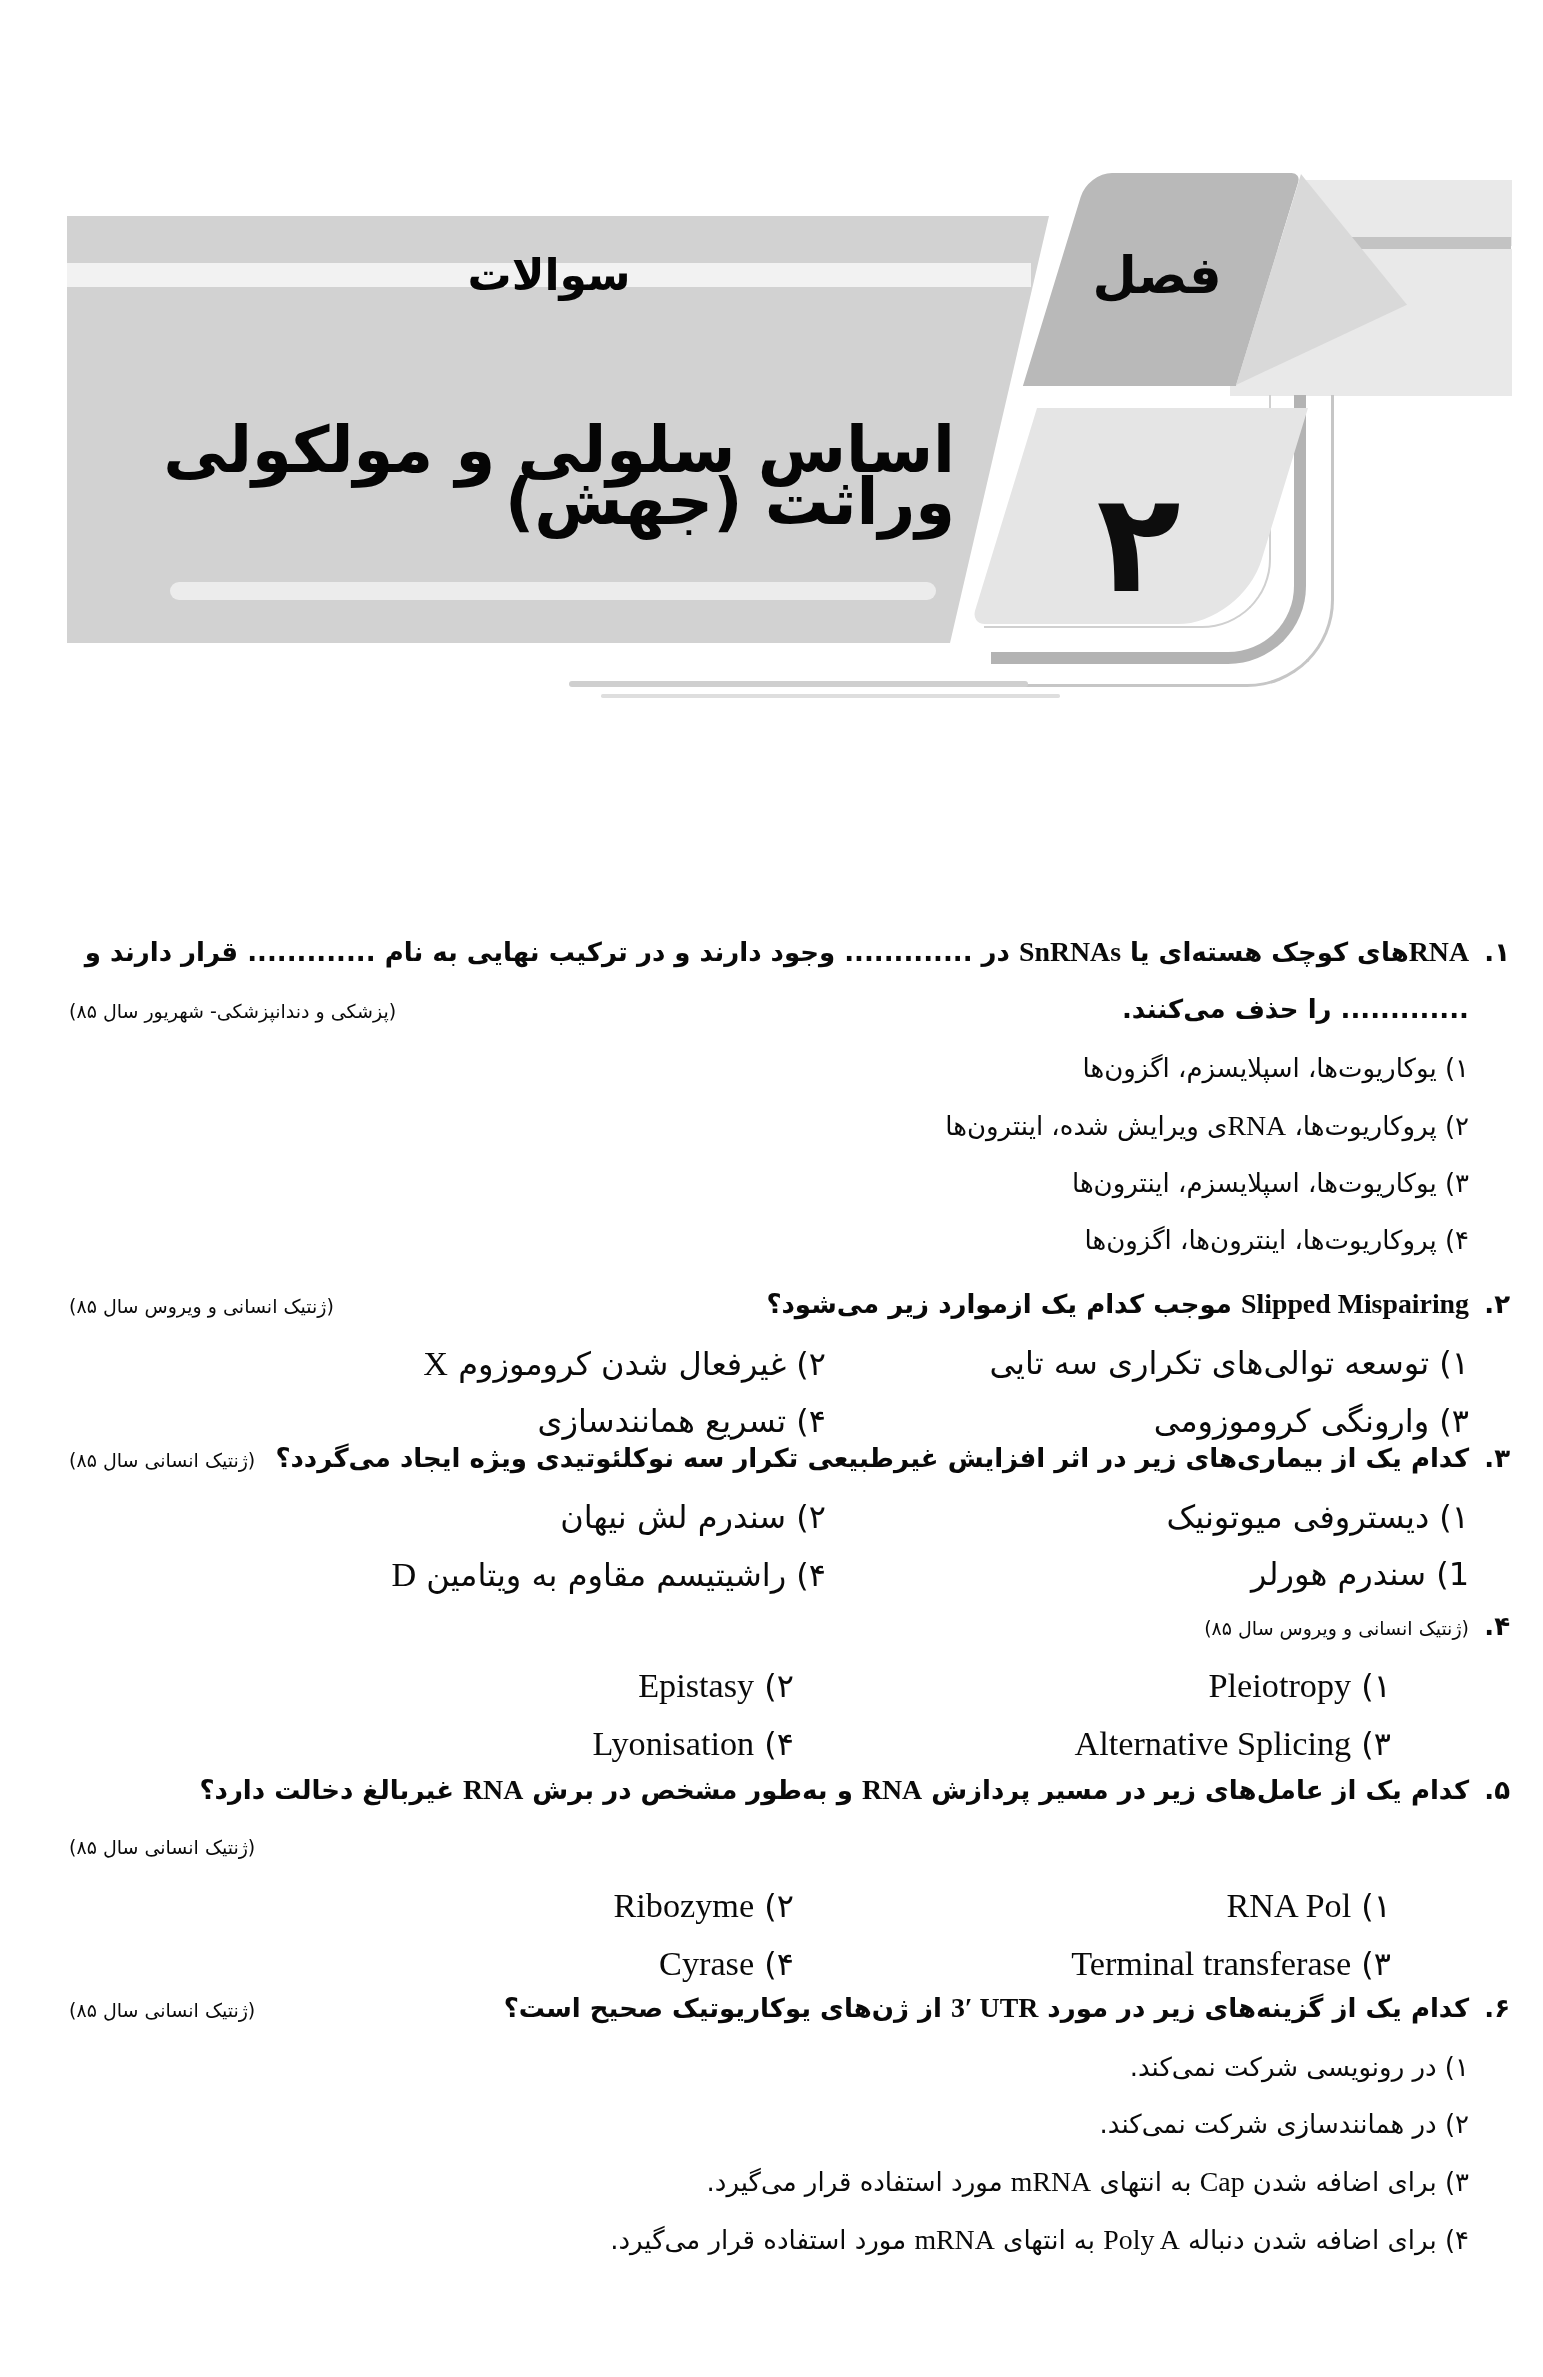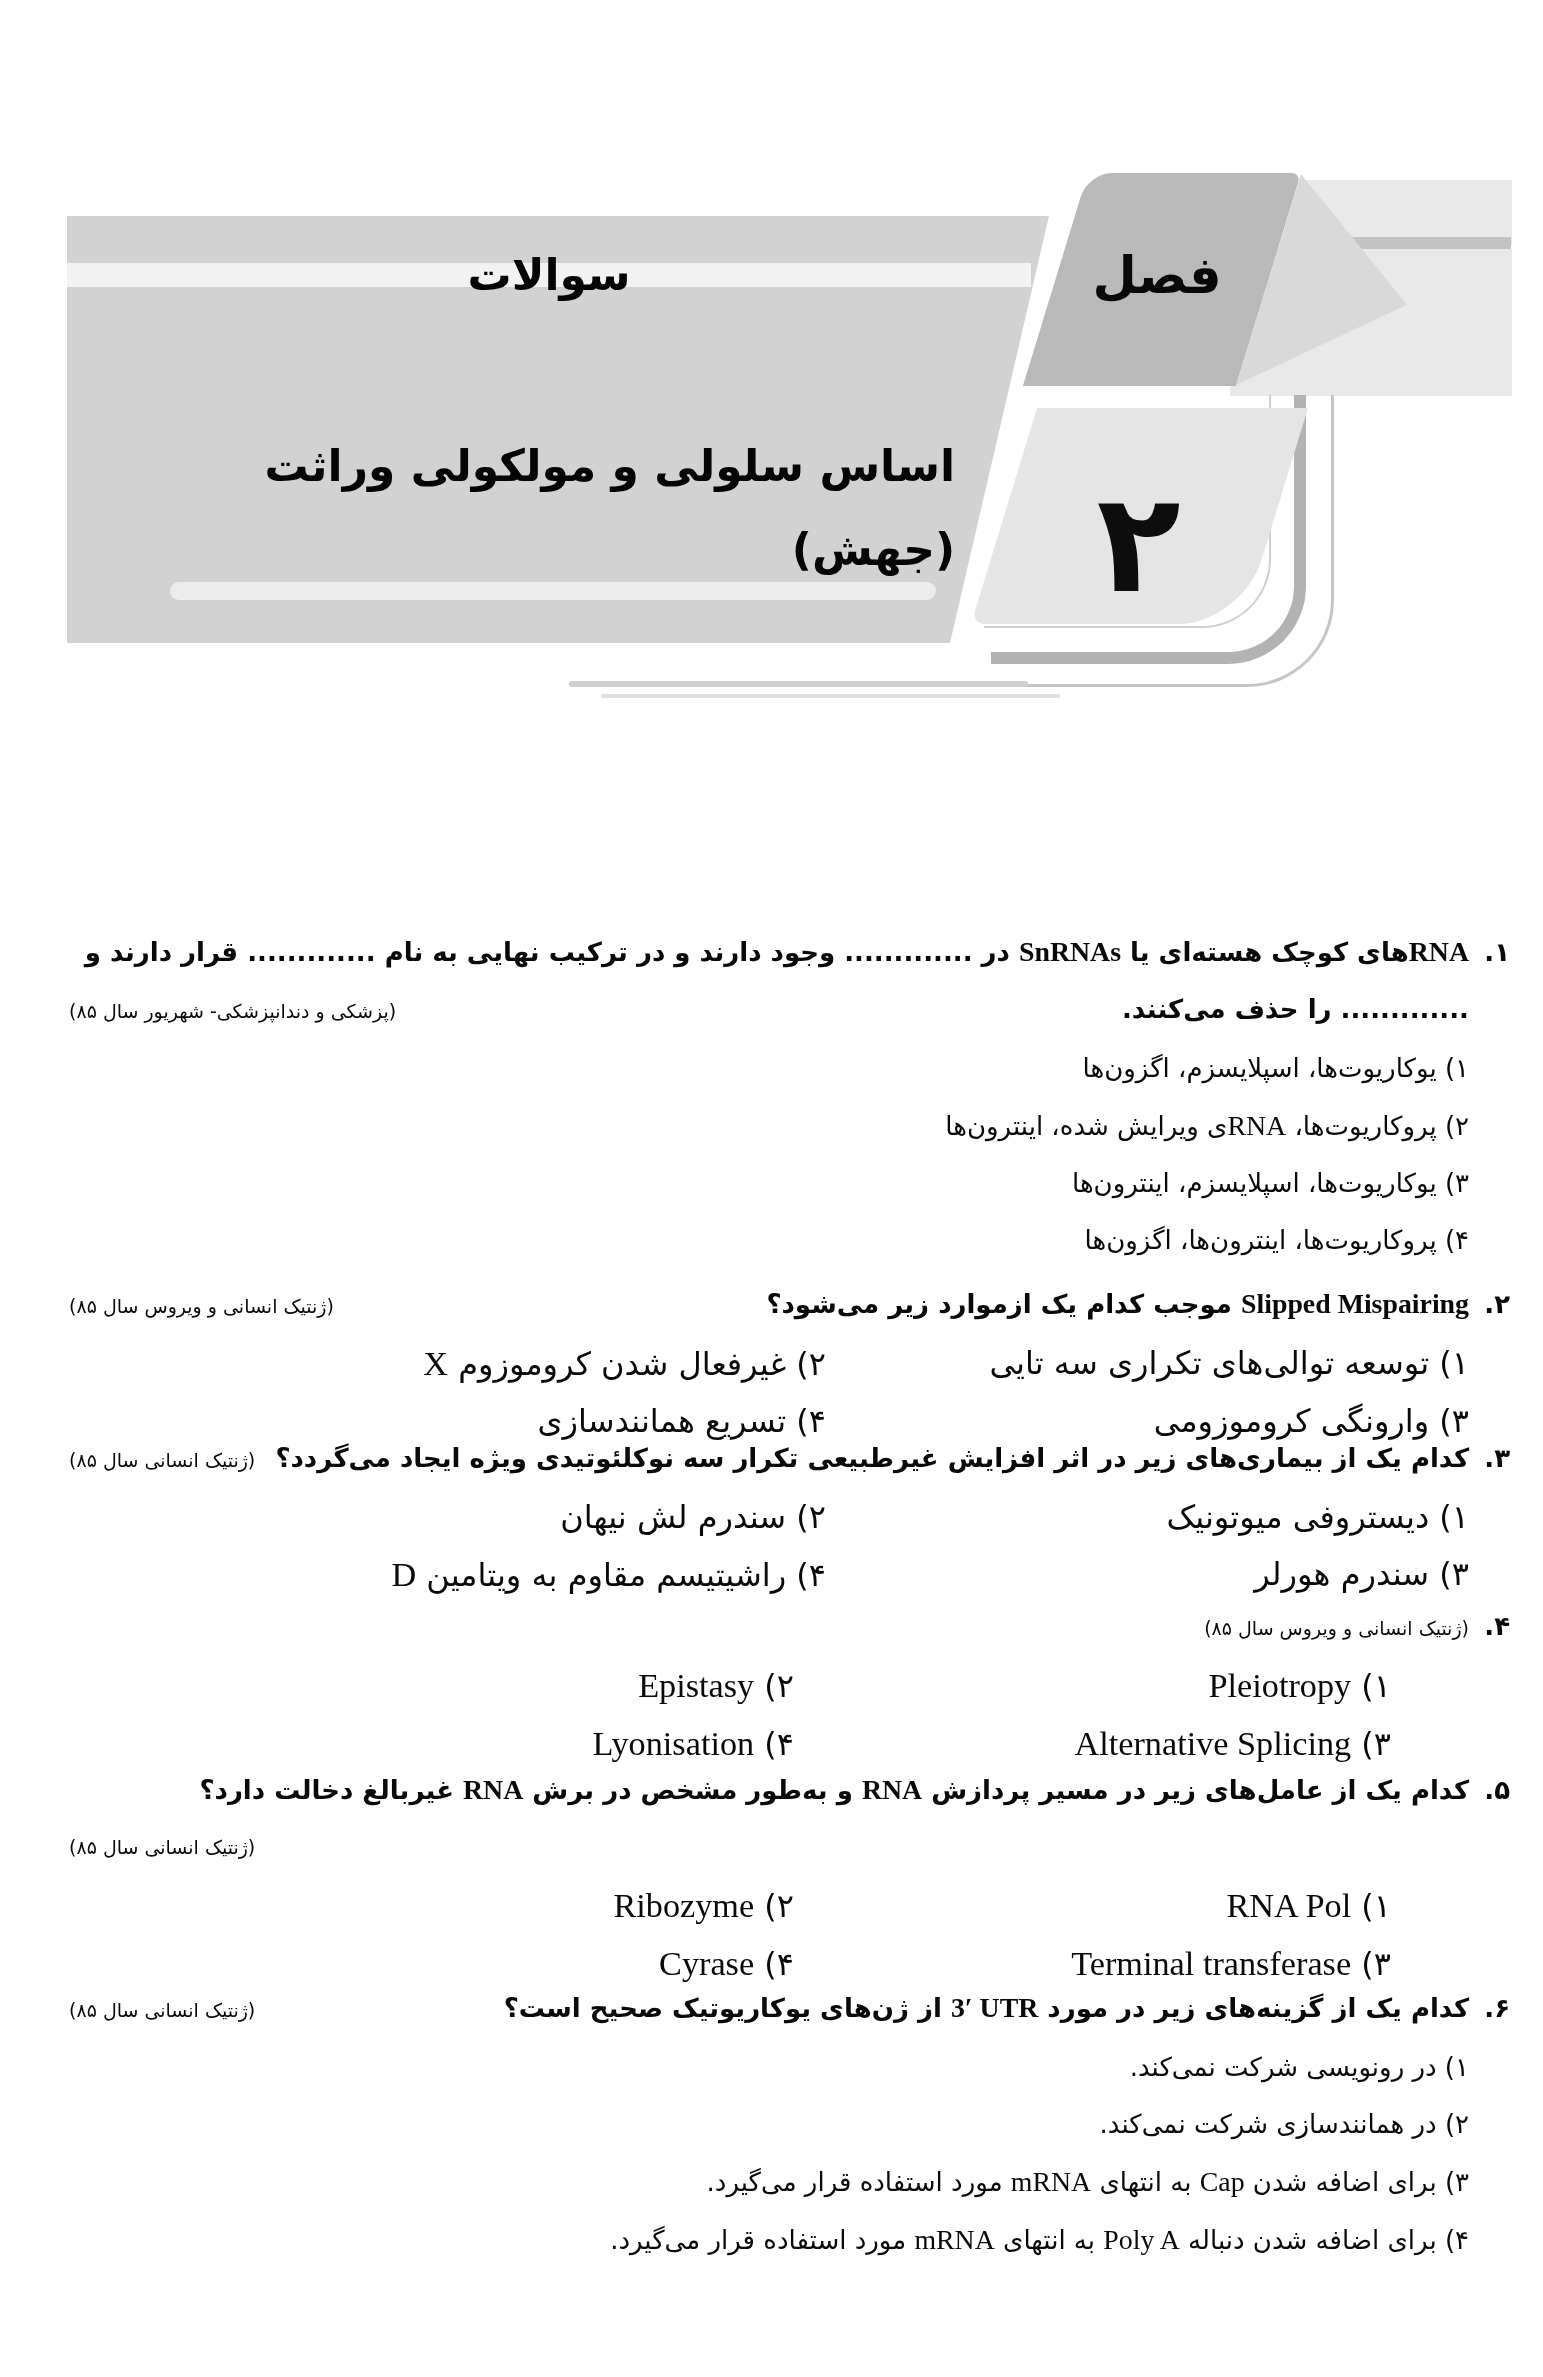--- a/index.html
+++ b/index.html
@@ -15,21 +15,21 @@
     clip-path:polygon(0 0,100% 0,calc(100% - 99px) 100%,0 100%);
   }
   .stripe-top{left:67px;top:263px;width:964px;height:24px;background:#f2f2f2;}
   .stripe-bottom{left:170px;top:582px;width:766px;height:18.4px;background:#ececec;border-radius:9.2px;}
   .band-label{
     left:67px;top:231px;width:964px;text-align:center;
     font-size:44px;font-weight:bold;line-height:88px;color:#050505;
   }
   .chapter-title{
     left:92px;top:424px;width:863px;text-align:right;
-    font-size:44px;font-weight:bold;line-height:84px;color:#050505;
+    font-size:64px;font-weight:bold;line-height:52px;color:#050505;
   }
   .tab{
     left:1088px;top:173px;width:213px;height:213px;background:#b9b9b9;
     transform:skewX(-17deg);transform-origin:top left;
     border-top-left-radius:24px;border-top-right-radius:9.2px;
   }
   .tab-bevel{
     left:1236px;top:174px;width:171px;height:211px;background:#d9d9d9;
     clip-path:polygon(38% 0,100% 62%,0 100%);
   }
@@ -151,21 +151,21 @@
 
   <section class="q3">
     <div class="line stem-row">
       <span class="qnum">۳.</span>
       <div class="stem mixed">کدام یک از بیماری‌های زیر در اثر افزایش غیرطبیعی تکرار سه نوکلئوتیدی ویژه ایجاد می‌گردد؟</div>
       <span class="tag">(ژنتیک انسانی سال ۸۵)</span>
     </div>
     <div class="opts">
       <div class="line o mixed">۱) دیستروفی میوتونیک</div>
       <div class="line o mixed">۲) سندرم لش نیهان</div>
-      <div class="line o mixed">۳) سندرم هورلر</div>
+      <div class="line o mixed">1) سندرم هورلر</div>
       <div class="line o mixed">۴) راشیتیسم مقاوم به ویتامین <span class="lat" dir="ltr">D</span></div>
     </div>
   </section>
 
   <section class="q4">
     <div class="line stem-row">
       <span class="qnum">۴.</span>
       <span class="tag">(ژنتیک انسانی و ویروس سال ۸۵)</span>
     </div>
     <div class="opts opts-en">

